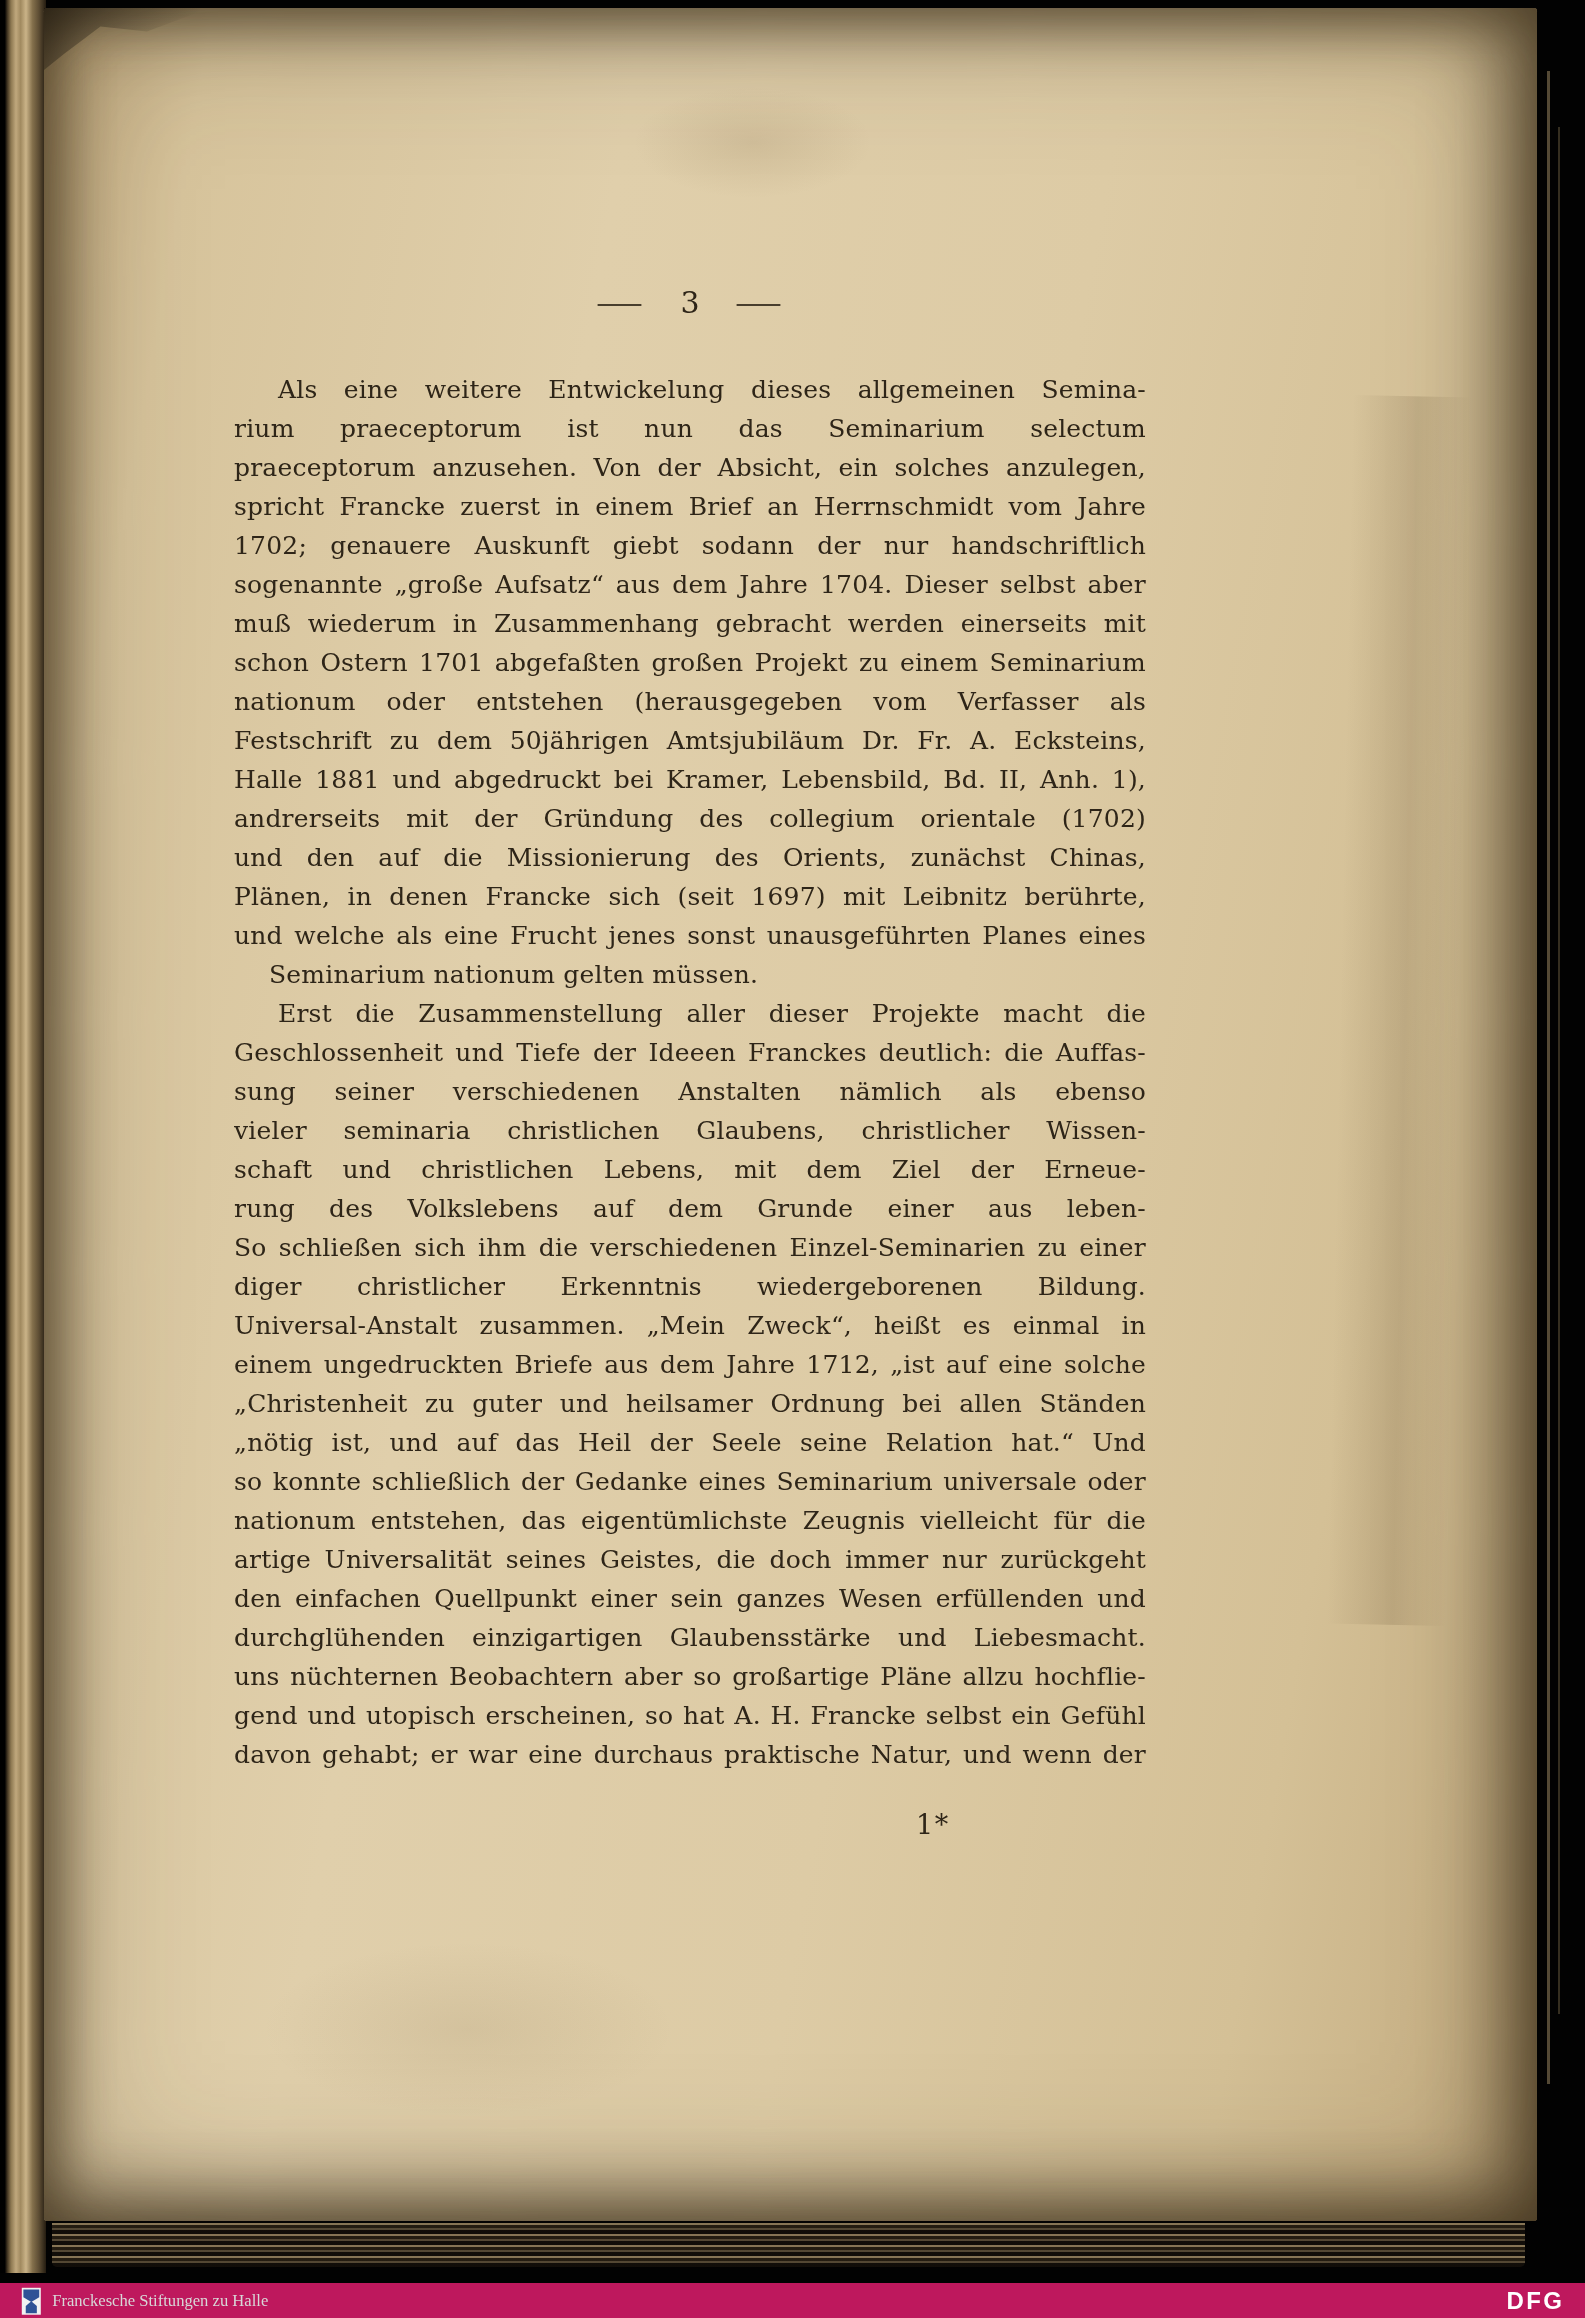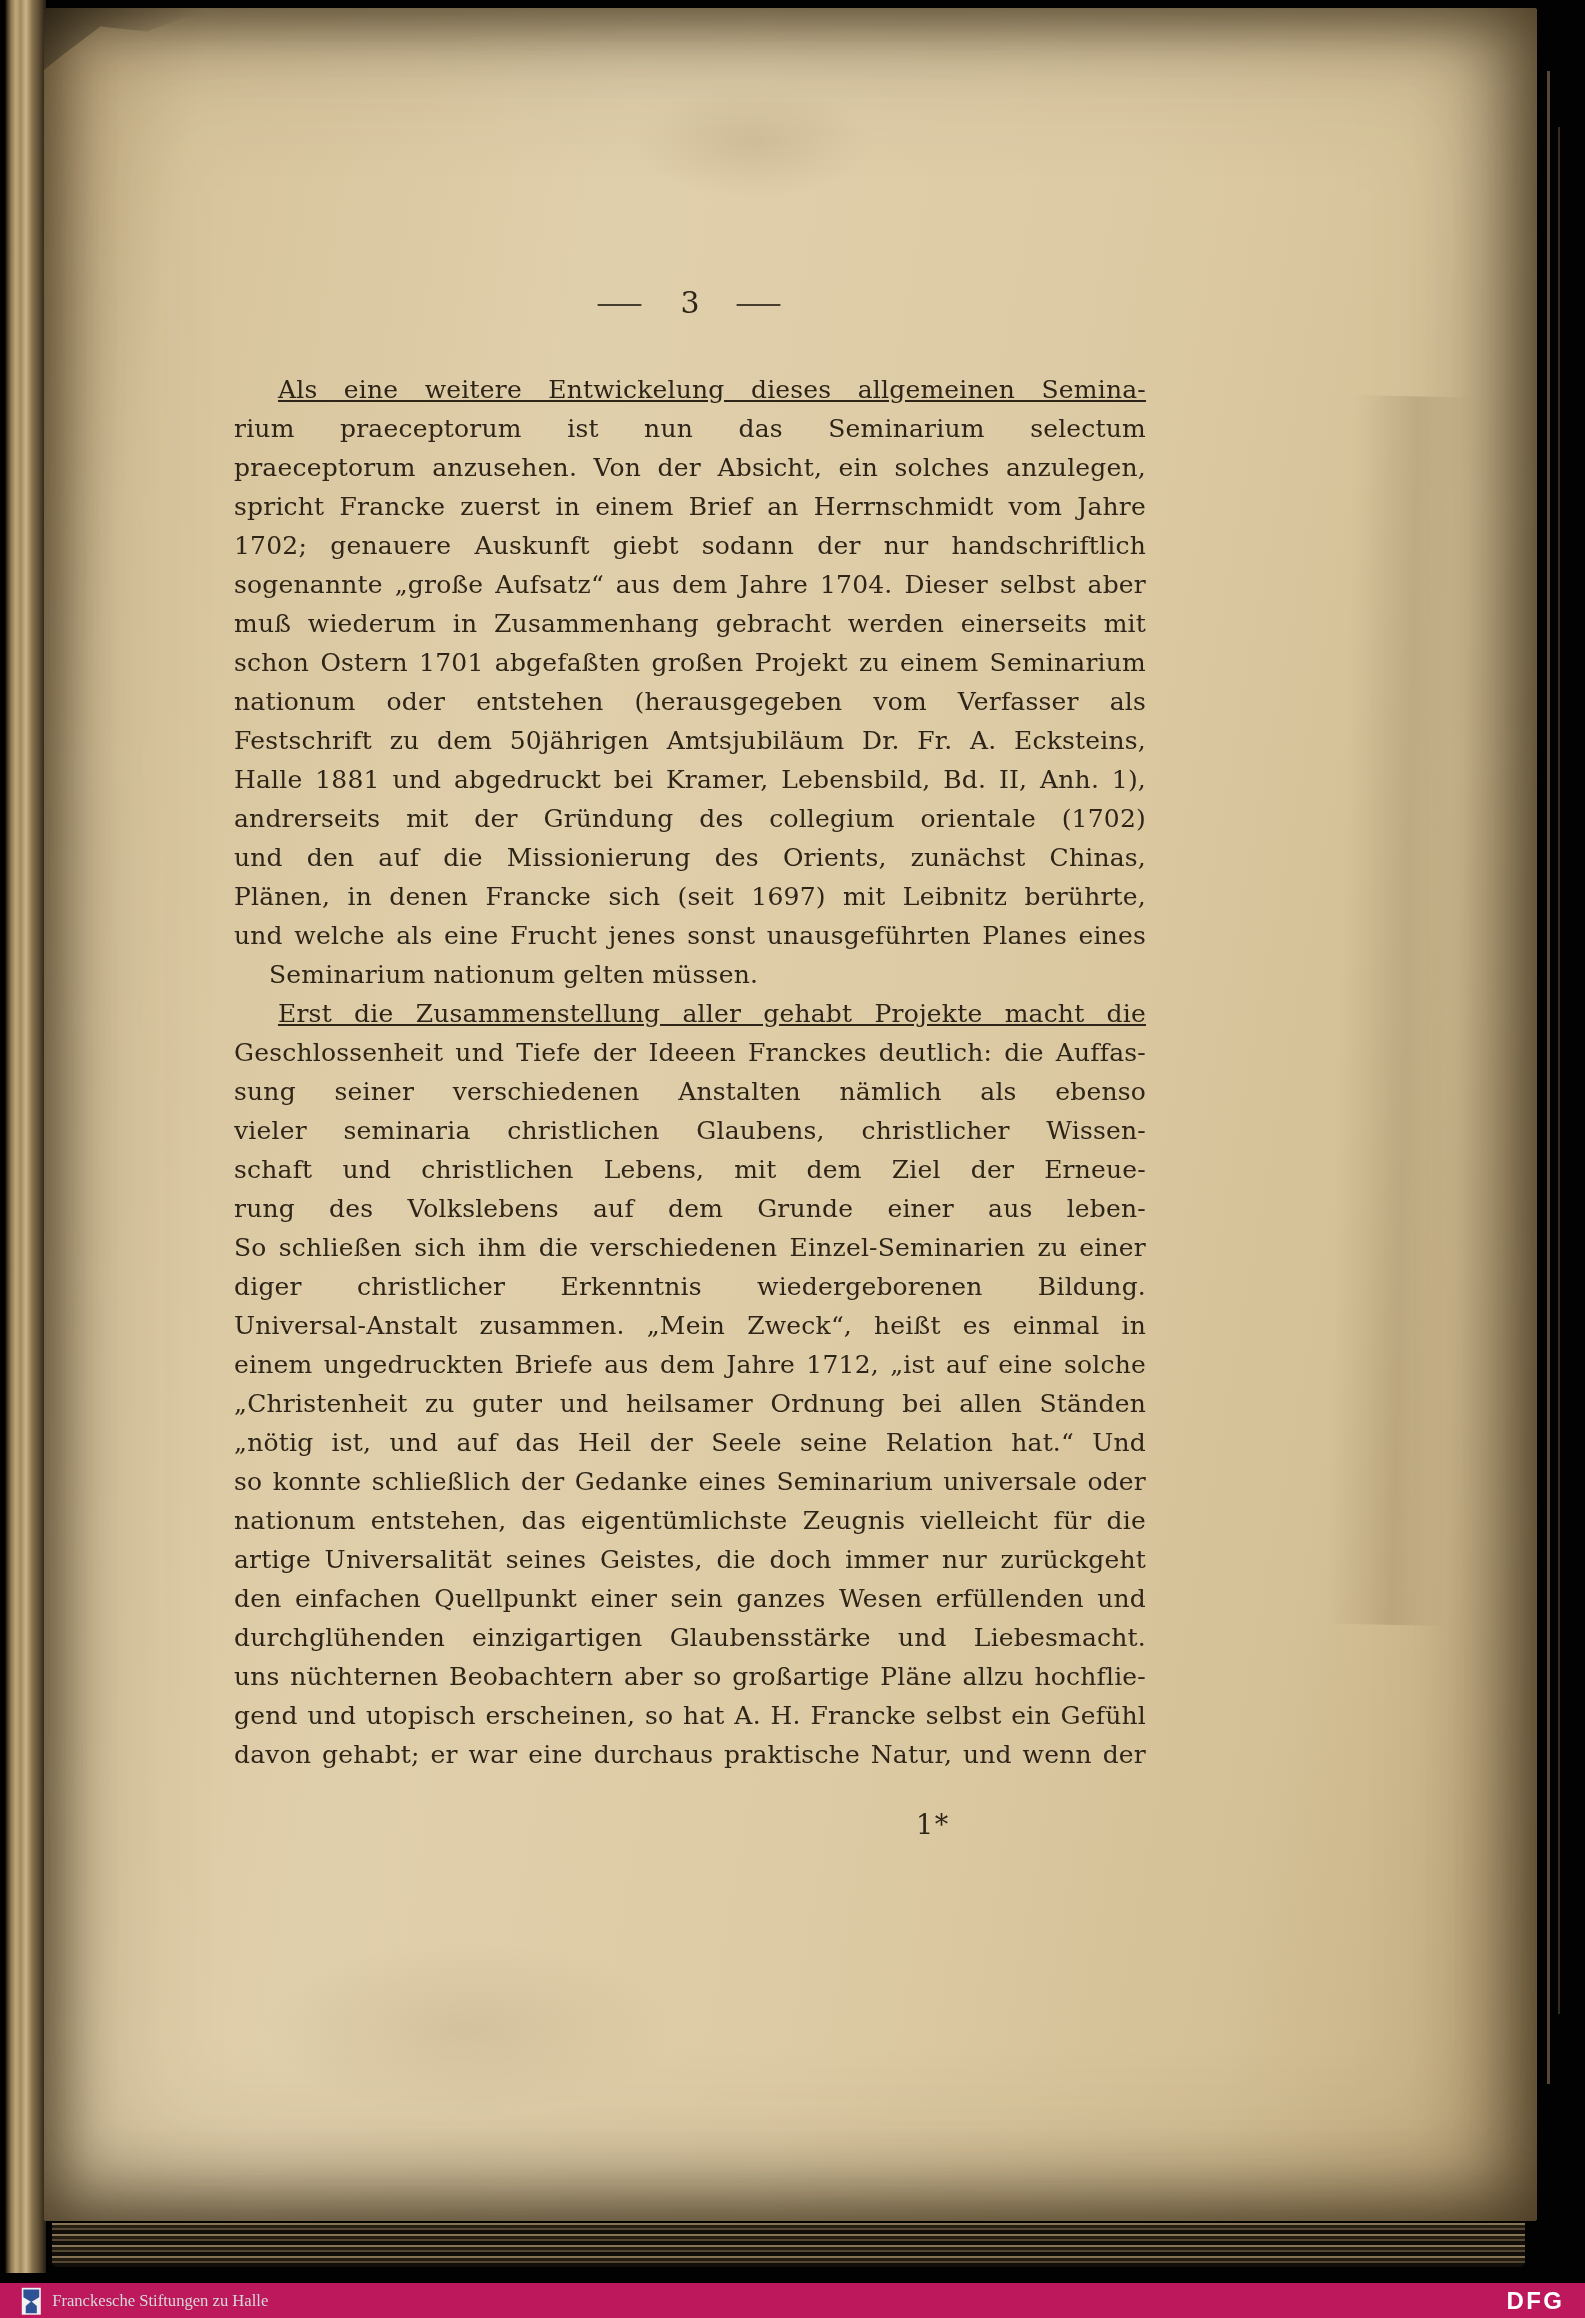--- a/index.html
+++ b/index.html
@@ -41,21 +41,21 @@
   
   .pagenum-row{position:absolute;left:190px;top:274px;width:912px;height:41px;
     display:flex;justify-content:center;align-items:center;gap:44px;
     color:#2e2518;font-size:30px;}
   .pagenum-row .dash{letter-spacing:1.6px;transform:scaleX(1.6);opacity:.85;}
 
   .text-block{position:absolute;left:190px;top:362px;width:912px;color:#2e2518;
     font-size:25px;}
   .line{height:39px;line-height:39px;overflow:hidden;
     text-align:justify;text-align-last:justify;letter-spacing:0.2px;}
-  .line.first{text-indent:44px;text-decoration:underline;}
+  .line.first{text-indent:44px;}
   .line.para-end{text-align-last:left;margin-left:35px;}
 
   .catchword{position:absolute;left:872px;top:1801px;width:159px;
     color:#2e2518;font-size:27px;letter-spacing:1.6px;}
 
   
   .bottom-bar{position:absolute;left:0;top:2283px;width:1585px;height:36px;background:#be185d;
     display:flex;align-items:center;justify-content:space-between;padding:0 20.6px;box-sizing:border-box;}
   .bar-left{display:flex;align-items:center;gap:11px;}
   .attribution{color:#d8d8d8;font-family:"Liberation Serif", serif;font-size:16.6px;}
@@ -88,21 +88,21 @@
         <div class="line">muß wiederum in Zusammenhang gebracht werden einerseits mit dem</div>
         <div class="line">schon Ostern 1701 abgefaßten großen Projekt zu einem Seminarium</div>
         <div class="line">nationum oder entstehen (herausgegeben vom Verfasser als</div>
         <div class="line">Festschrift zu dem 50jährigen Amtsjubiläum Dr. Fr. A. Ecksteins,</div>
         <div class="line">Halle 1881 und abgedruckt bei Kramer, Lebensbild, Bd. II, Anh. 1),</div>
         <div class="line">andrerseits mit der Gründung des collegium orientale (1702)</div>
         <div class="line">und den auf die Missionierung des Orients, zunächst Chinas, gerichteten</div>
         <div class="line">Plänen, in denen Francke sich (seit 1697) mit Leibnitz berührte,</div>
         <div class="line">und welche als eine Frucht jenes sonst unausgeführten Planes eines</div>
         <div class="line para-end">Seminarium nationum gelten müssen.</div>
-        <div class="line first">Erst die Zusammenstellung aller gehabt Projekte macht die</div>
+        <div class="line first">Erst die Zusammenstellung aller dieser Projekte macht die</div>
         <div class="line">Geschlossenheit und Tiefe der Ideeen Franckes deutlich: die Auffas-</div>
         <div class="line">sung seiner verschiedenen Anstalten nämlich als ebenso</div>
         <div class="line">vieler seminaria christlichen Glaubens, christlicher Wissen-</div>
         <div class="line">schaft und christlichen Lebens, mit dem Ziel der Erneue-</div>
         <div class="line">rung des Volkslebens auf dem Grunde einer aus leben-</div>
         <div class="line">So schließen sich ihm die verschiedenen Einzel-Seminarien zu einer</div>
         <div class="line">diger christlicher Erkenntnis wiedergeborenen Bildung.</div>
         <div class="line">Universal-Anstalt zusammen. „Mein Zweck“, heißt es einmal in</div>
         <div class="line">einem ungedruckten Briefe aus dem Jahre 1712, „ist auf eine solche</div>
         <div class="line">„Christenheit zu guter und heilsamer Ordnung bei allen Ständen</div>

